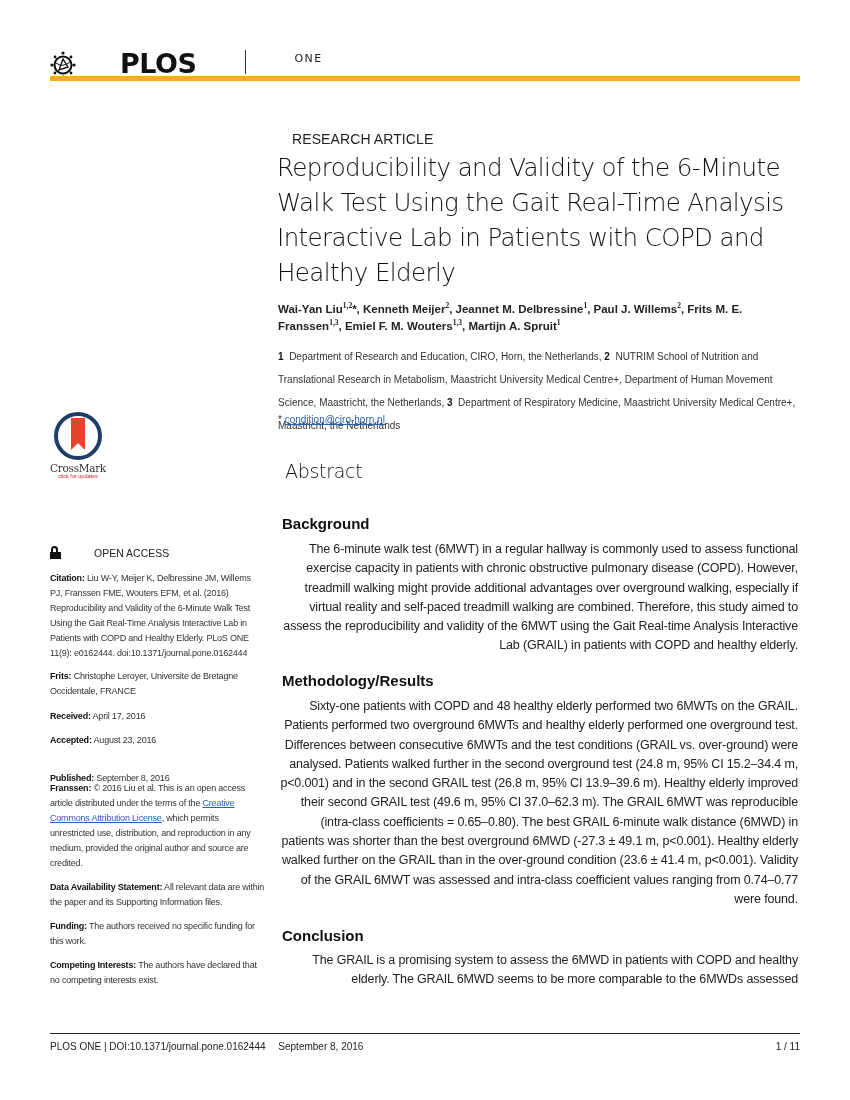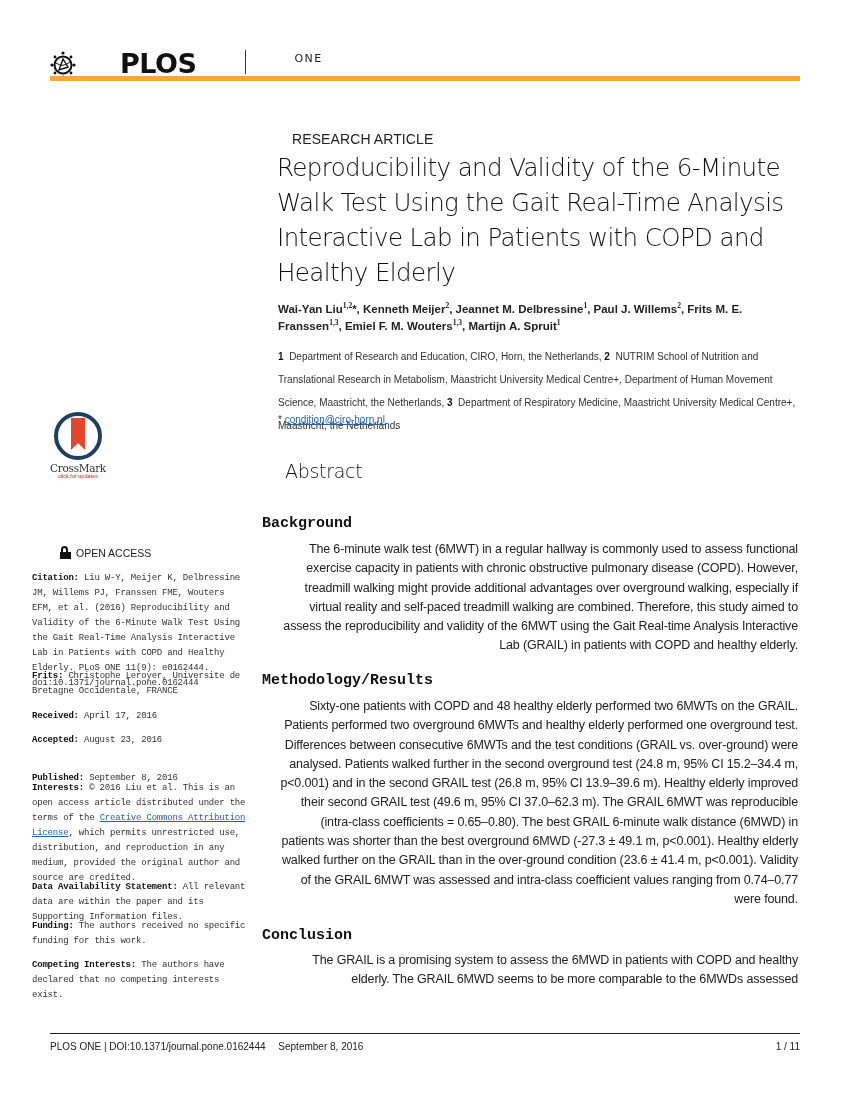--- a/index.html
+++ b/index.html
@@ -25,29 +25,29 @@
     .corresponding a { color: #2563b0; text-decoration: underline; }
 
     .crossmark { position: absolute; left: 48px; top: 412px; width: 60px; text-align: center; }
     .crossmark-badge { width: 48px; height: 48px; margin: 0 auto; border-radius: 50%; border: 4px solid #1f3d66; position: relative; background: #fff; }
     .crossmark-ribbon { position: absolute; left: 13px; top: 2px; width: 14px; height: 32px; background: #e5452c; clip-path: polygon(0 0, 100% 0, 100% 100%, 50% 78%, 0 100%); }
     .crossmark-label { font-family: "DejaVu Serif", serif; font-size: 10.5px; color: #333; margin-top: 2px; letter-spacing: -0.3px; }
     .crossmark-sub { font-size: 5.5px; color: #d22; margin-top: -1px; }
 
     .abstract-heading { position: absolute; left: 277px; top: 460px; font-family: "DejaVu Sans", sans-serif; font-size: 19px; color: #111; font-weight: 300; letter-spacing: -0.3px; margin-left: 8px; }
 
-    .section-heading { position: absolute; left: 262px; font-size: 15px; font-weight: bold; color: #111; font-family: Liberation Mono, monospace; }
+    .section-heading { position: absolute; left: 282px; font-size: 15px; font-weight: bold; color: #111; }
     .section-body { position: absolute; left: 278px; width: 520px; font-size: 12.5px; line-height: 19.3px; color: #222; letter-spacing: -0.15px; text-align: right; }
 
-    .oa { position: absolute; left: 60px; top: 546px; display: flex; align-items: center; font-size: 10.5px; color: #222; }
+    .oa { position: absolute; left: 50px; top: 546px; display: flex; align-items: center; font-size: 10.5px; color: #222; gap: 28px; }
     .lock-icon { width: 11px; height: 13px; margin-right: 5px; position: relative; }
     .lock-shackle { position: absolute; left: 1px; top: 0; width: 7px; height: 7px; border: 2px solid #111; border-bottom: none; border-radius: 4px 4px 0 0; }
     .lock-body { position: absolute; left: 0; top: 6px; width: 11px; height: 7px; background: #111; }
 
-    .sidebar-block { position: absolute; left: 32px; width: 215px; font-size: 9px; line-height: 15px; color: #333; letter-spacing: -0.2px; font-family: Liberation Mono, monospace; }
+    .sidebar-block { position: absolute; left: 50px; width: 215px; font-size: 9px; line-height: 15px; color: #333; letter-spacing: -0.2px; }
     .sidebar-block b { color: #111; }
     .sidebar-block a { color: #2563b0; text-decoration: underline; }
 
     .footer-rule { position: absolute; left: 50px; top: 1033px; width: 750px; height: 1px; background: #222; }
     .footer-left { position: absolute; left: 50px; top: 1041px; font-size: 10px; color: #222; }
     .footer-left .date { margin-left: 10px; }
     .footer-right { position: absolute; right: 50px; top: 1041px; font-size: 10px; color: #222; }
   </style>
 </head>
 <body>
@@ -147,21 +147,21 @@
   <b>Accepted:</b>
   <span>August 23, 2016</span>
 </div>
 
 <div class="sidebar-block" style="top:757px;margin-top:14px;">
   <b>Published:</b>
   <span>September 8, 2016</span>
 </div>
 
 <div class="sidebar-block" style="top:781px;">
-  <b>Interests:</b>
+  <b>Franssen:</b>
   <span>© 2016 Liu et al. This is an open access article distributed under the terms of the</span>
   <a>Creative Commons Attribution License</a><span>, which permits unrestricted use, distribution, and reproduction in any medium, provided the original author and source are credited.</span>
 </div>
 
 <div class="sidebar-block" style="top:880px;">
   <b>Data Availability Statement:</b>
   <span>All relevant data are within the paper and its Supporting Information files.</span>
 </div>
 
 <div class="sidebar-block" style="top:919px;">

